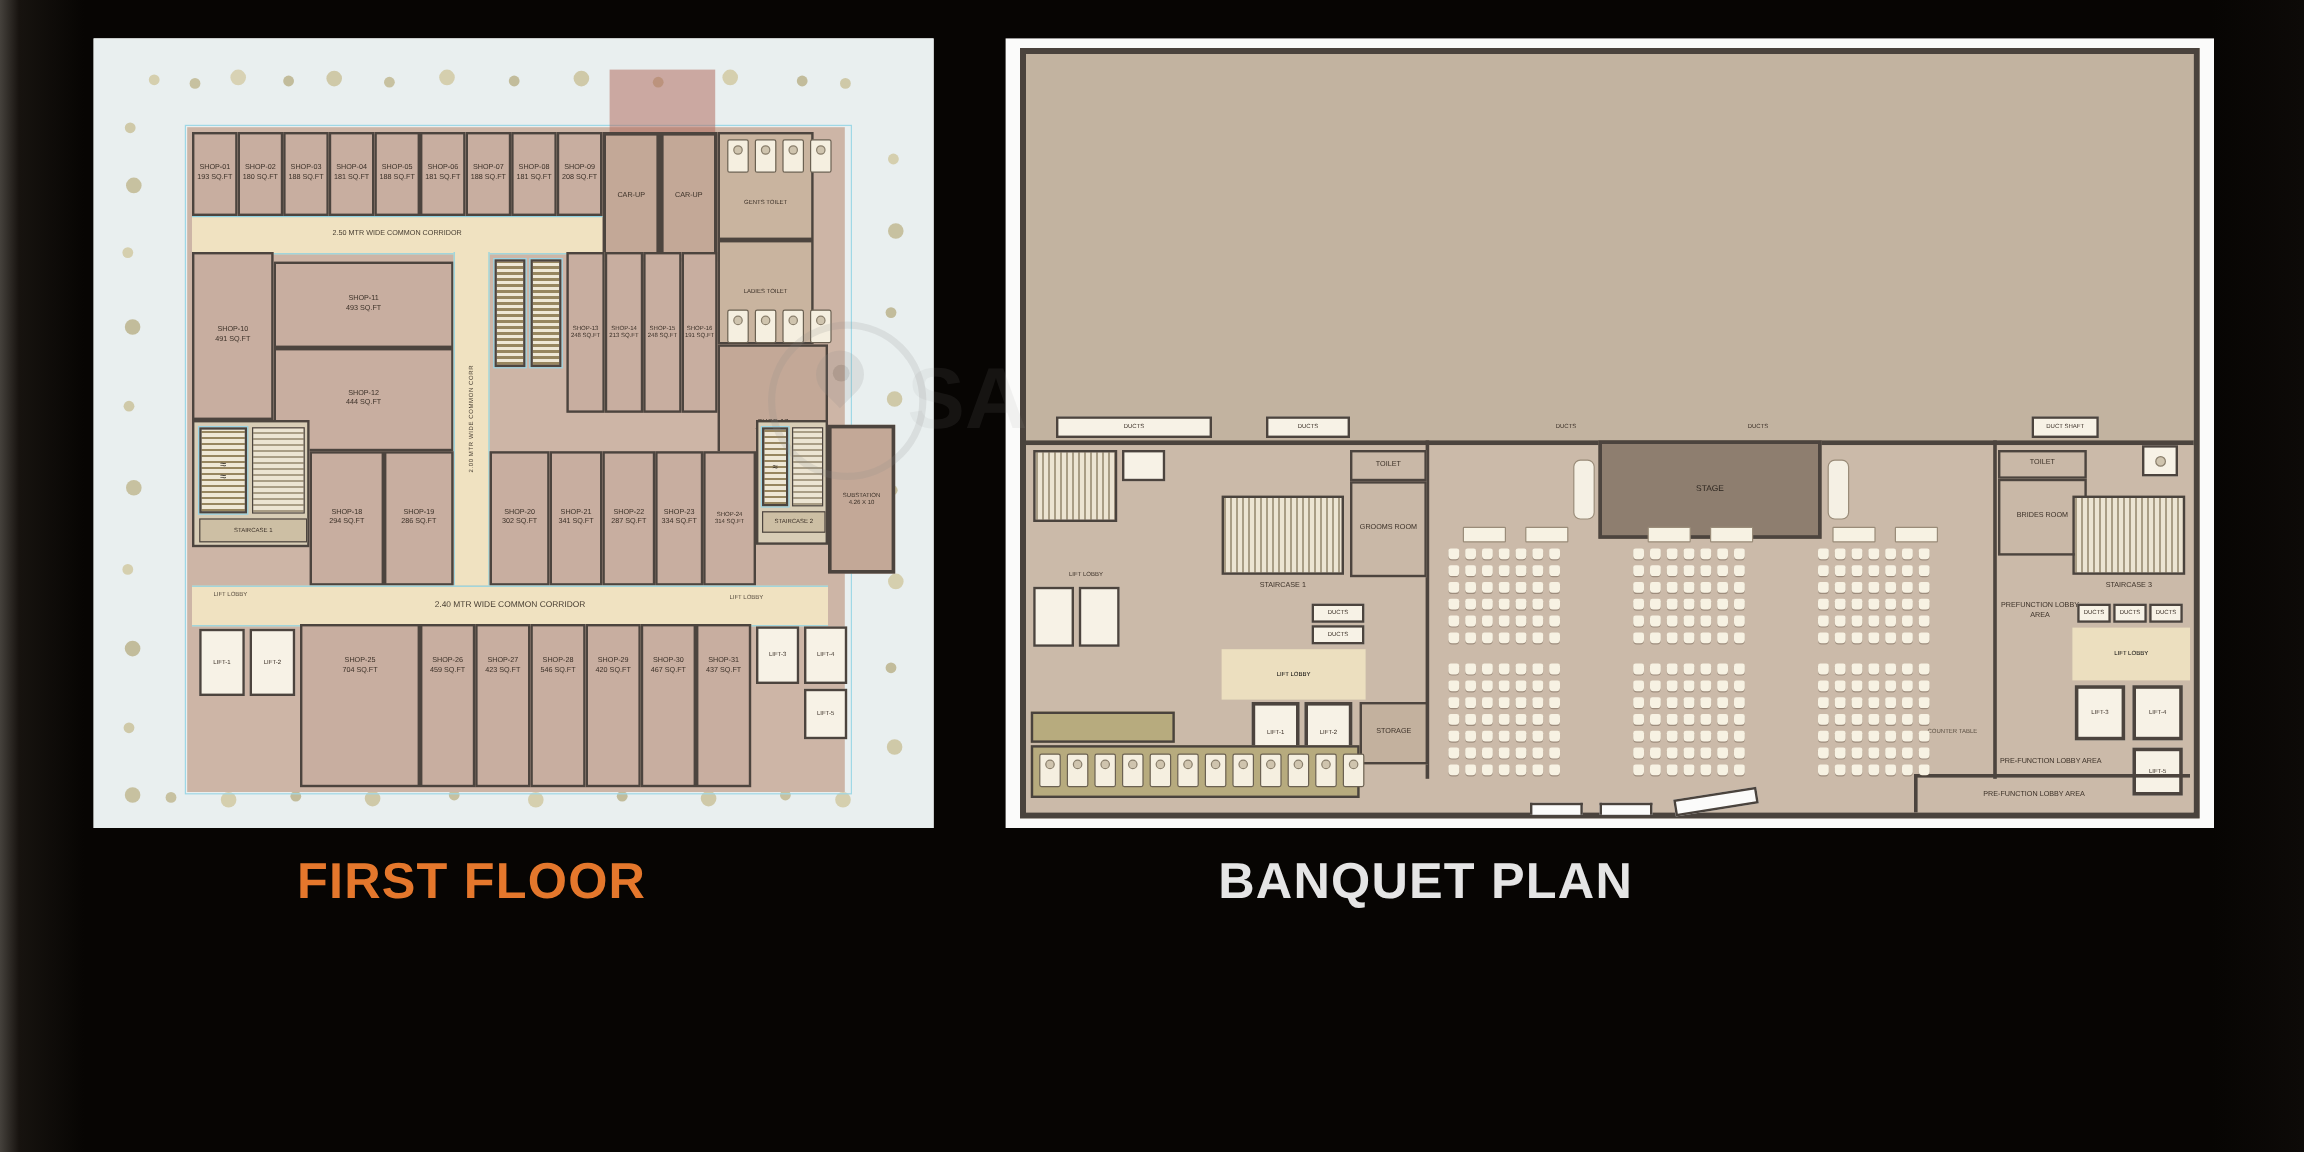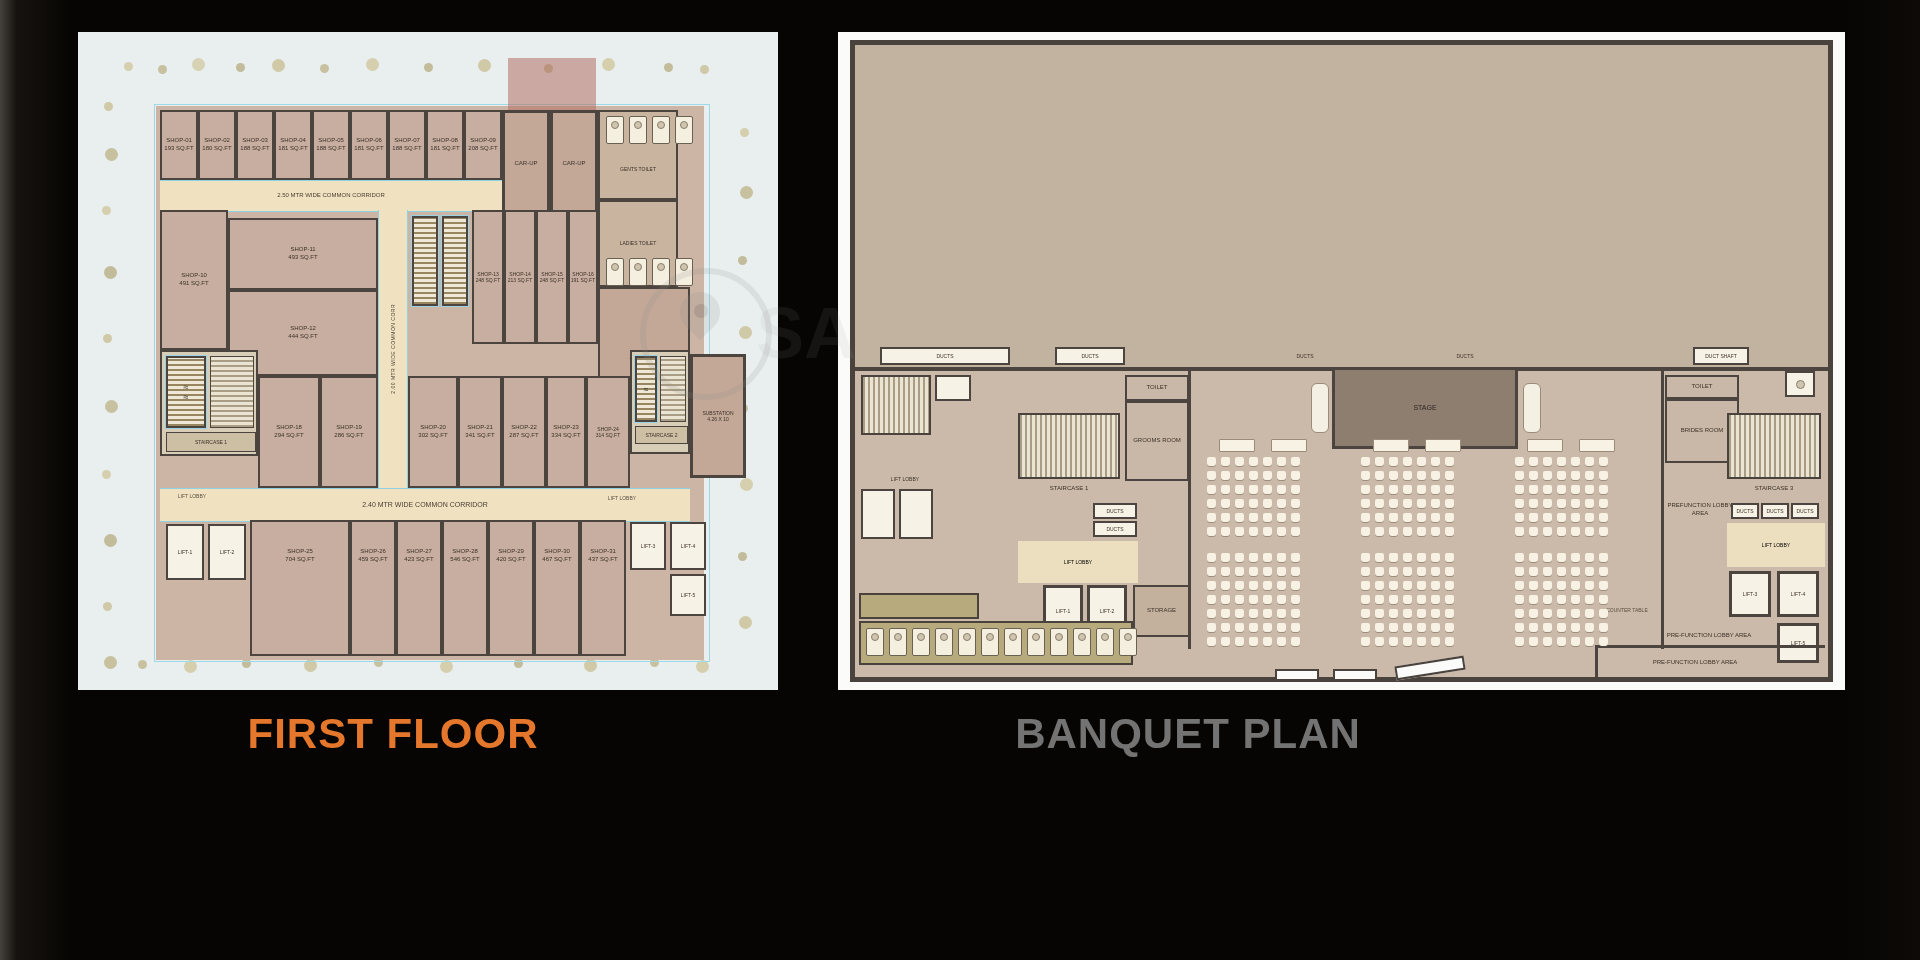--- a/index.html
+++ b/index.html
@@ -717,13 +717,13 @@
 
 <div class="wmk" style="left:640px;top:268px;width:120px;height:120px;border:6px solid #8a8a8a;border-radius:50%;">
   <div style="position:absolute;left:34px;top:18px;width:40px;height:40px;background:#8a8a8a;border-radius:50% 50% 50% 0;transform:rotate(-45deg);"></div>
   <div style="position:absolute;left:48px;top:30px;width:14px;height:14px;background:#1a1a1a;border-radius:50%;"></div>
 </div>
 <div class="wmk" style="left:756px;top:292px;font-size:72px;font-weight:700;color:#9a9a9a;opacity:.10;">
   <span>SA</span>
 </div>
 
 <div class="title" style="left:78px;width:630px;color:#e4772c;"><span>FIRST FLOOR</span></div>
-<div class="title" style="left:838px;width:700px;color:#737373;"><span>BANQUET PLAN</span></div>
+<div class="title" style="left:838px;width:700px;color:#e5e5e5;"><span>BANQUET PLAN</span></div>
 
 </body></html>

